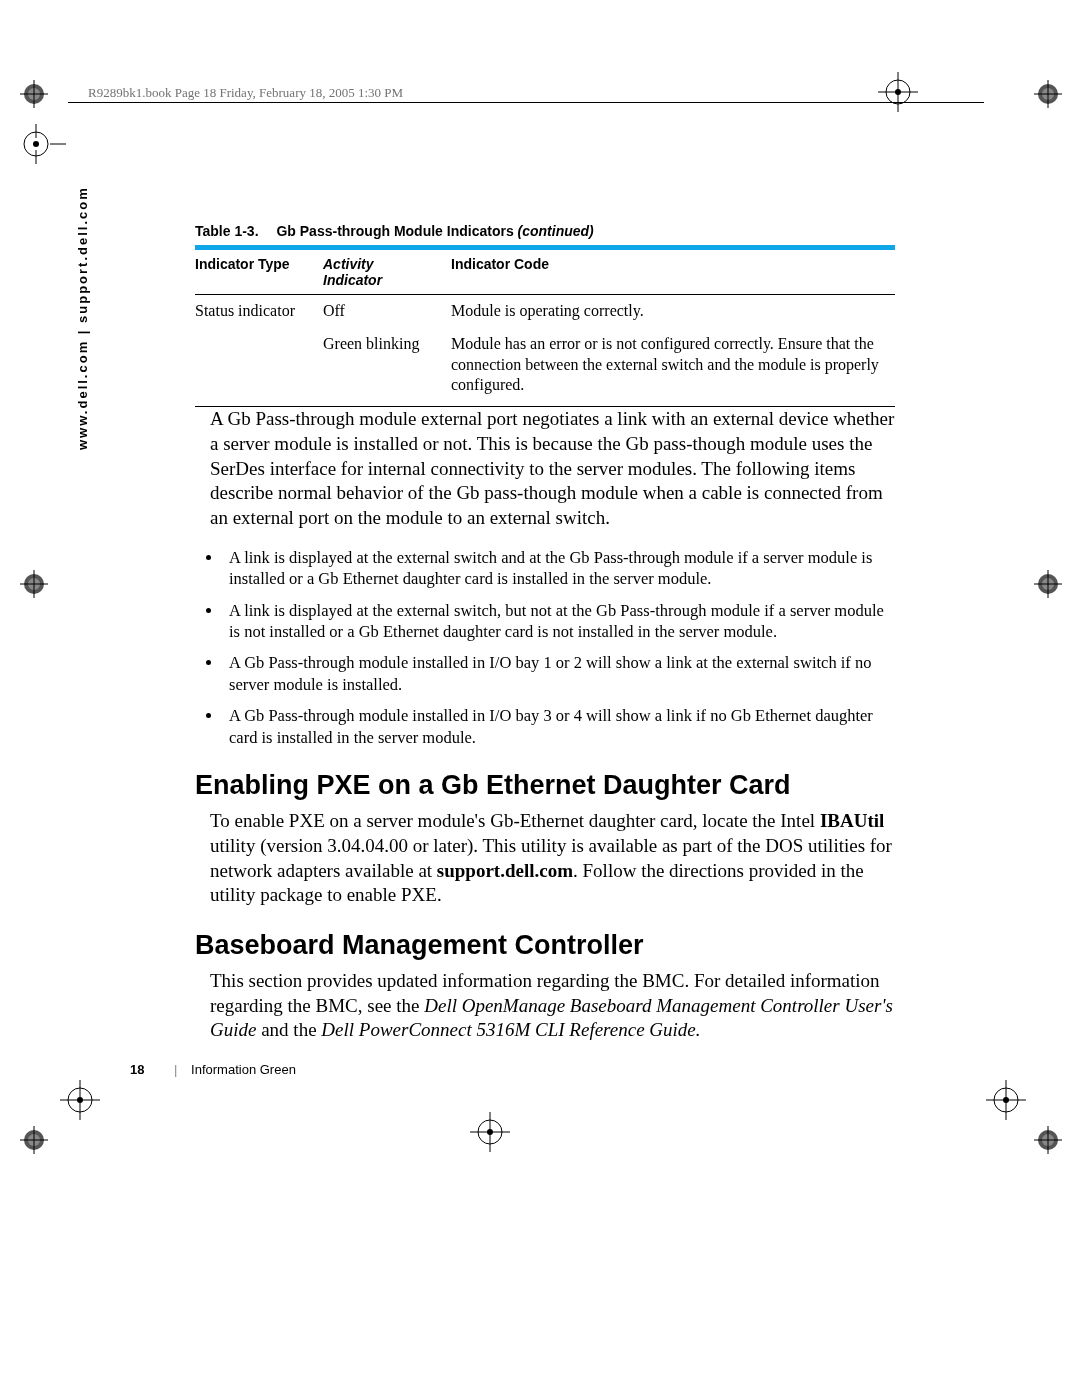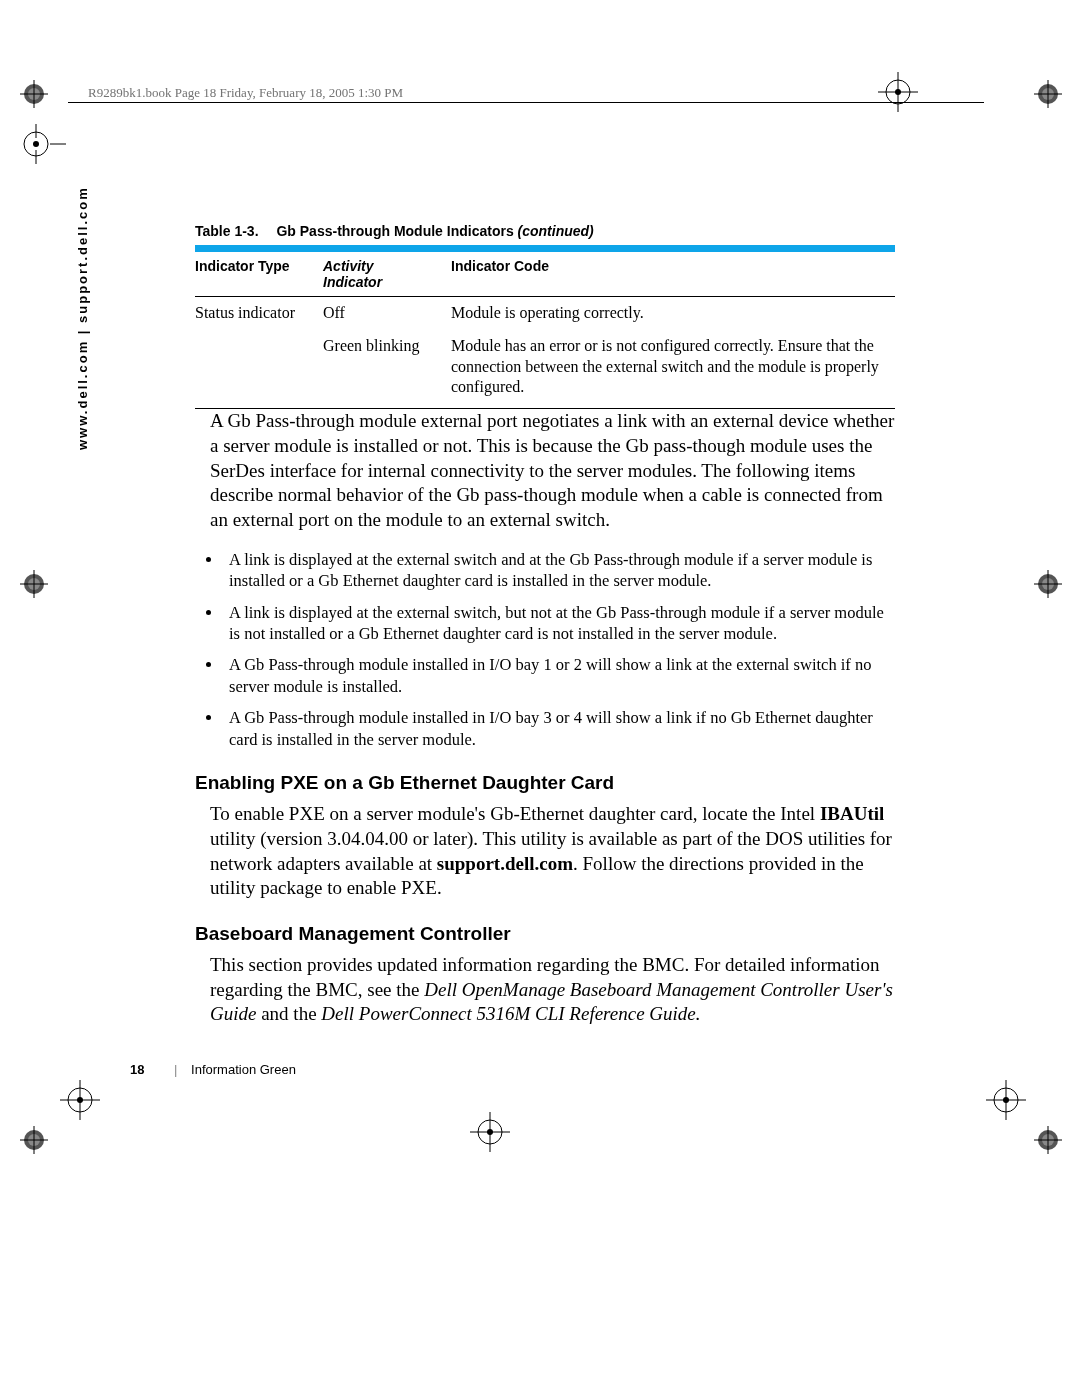--- a/index.html
+++ b/index.html
@@ -69,21 +69,21 @@
     border-collapse: collapse;
     font-size: 16px;
   }
   table.ind th {
     font-family: Arial, Helvetica, sans-serif;
     font-weight: bold;
     font-size: 14px;
     text-align: left;
     vertical-align: top;
     padding: 6px 8px 6px 0;
-    border-top: 7px solid #0ea5e9;
+    border-top: 5px solid #0ea5e9;
     border-bottom: 1px solid #000;
   }
   table.ind td {
     font-family: Georgia, 'Times New Roman', serif;
     font-size: 16px;
     text-align: left;
     vertical-align: top;
     padding: 6px 8px 6px 0;
     line-height: 1.3;
   }
@@ -112,21 +112,21 @@
     font-family: Georgia, 'Times New Roman', serif;
     font-size: 16.5px;
     line-height: 1.3;
     margin: 0 0 10px 10px;
     padding-left: 6px;
     list-style-type: disc;
   }
   h2.major {
     font-family: Arial, Helvetica, sans-serif;
     font-weight: bold;
-    font-size: 19px;
+    font-size: 27px;
     margin: 22px 0 8px 0;
   }
   .bold-inline { font-weight: bold; font-family: Georgia, 'Times New Roman', serif; }
   .italic-inline { font-style: italic; text-align: right; }
 
   .footer {
     position: absolute;
     left: 130px;
     top: 1062px;
     font-family: Arial, Helvetica, sans-serif;

